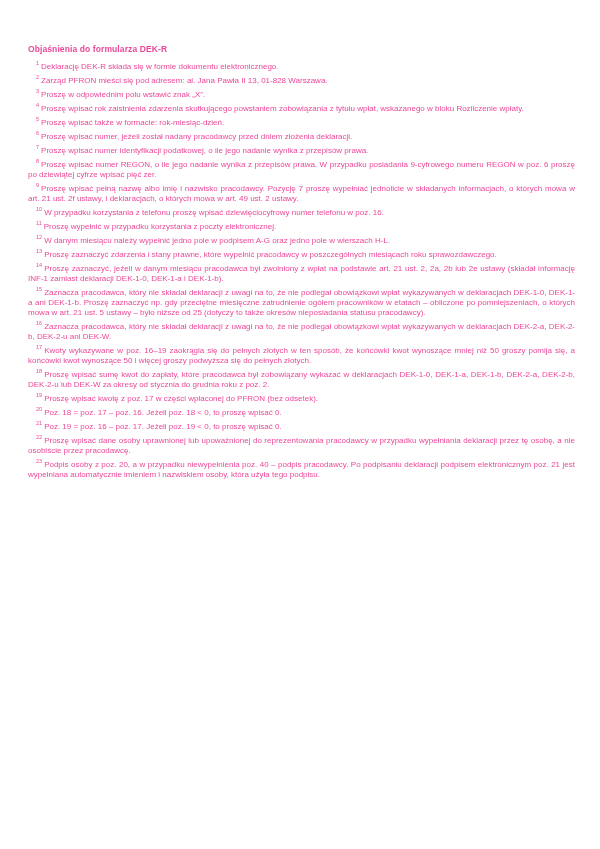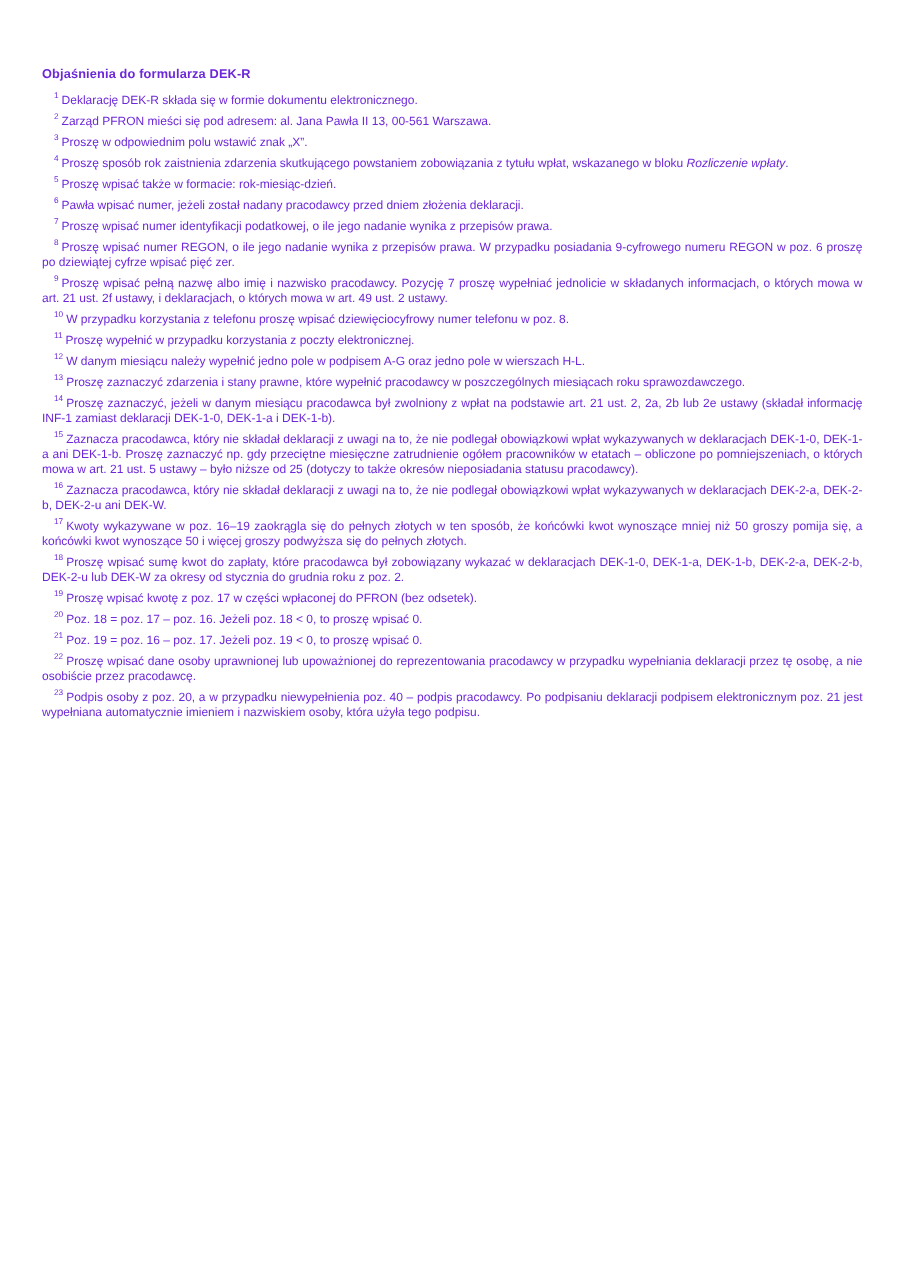--- a/index.html
+++ b/index.html
@@ -5,21 +5,21 @@
   html, body {
     margin: 0;
     padding: 0;
     background: #ffffff;
   }
   .page {
     position: relative;
     width: 600px;
     height: 640px;
     background: #ffffff;
-    color: #6d28d9;
+    color: #ec4899;
     font-family: "Liberation Sans", sans-serif;
     overflow: hidden;
     box-sizing: border-box;
   }
   .content {
     position: absolute;
     top: 44px;
     left: 28px;
     right: 25px;
   }
@@ -37,40 +37,39 @@
     text-align: justify;
     text-justify: inter-word;
   }
   .footnote sup {
     font-size: 5.5px;
     line-height: 0;
     vertical-align: super;
     margin-right: 2px;
   }
   .footnote .it {
-    font-style: italic;
   }
 </style>
 </head>
 <body>
 
 <div class="page">
   <div class="content">
     <h1 class="doc-title">Objaśnienia do formularza DEK-R</h1>
     <div id="footnotes-list">
         <p class="footnote"><sup>1</sup><span>Deklarację DEK-R składa się w formie dokumentu elektronicznego.</span></p>
-        <p class="footnote"><sup>2</sup><span>Zarząd PFRON mieści się pod adresem: al. Jana Pawła II 13, 00-561 Warszawa.</span></p>
+        <p class="footnote"><sup>2</sup><span>Zarząd PFRON mieści się pod adresem: al. Jana Pawła II 13, 01-828 Warszawa.</span></p>
         <p class="footnote"><sup>3</sup><span>Proszę w odpowiednim polu wstawić znak „X”.</span></p>
-        <p class="footnote"><sup>4</sup><span>Proszę sposób rok zaistnienia zdarzenia skutkującego powstaniem zobowiązania z tytułu wpłat, wskazanego w bloku </span><span class="it">Rozliczenie wpłaty</span><span>.</span></p>
+        <p class="footnote"><sup>4</sup><span>Proszę wpisać rok zaistnienia zdarzenia skutkującego powstaniem zobowiązania z tytułu wpłat, wskazanego w bloku </span><span class="it">Rozliczenie wpłaty</span><span>.</span></p>
         <p class="footnote"><sup>5</sup><span>Proszę wpisać także w formacie: rok-miesiąc-dzień.</span></p>
-        <p class="footnote"><sup>6</sup><span>Pawła wpisać numer, jeżeli został nadany pracodawcy przed dniem złożenia deklaracji.</span></p>
+        <p class="footnote"><sup>6</sup><span>Proszę wpisać numer, jeżeli został nadany pracodawcy przed dniem złożenia deklaracji.</span></p>
         <p class="footnote"><sup>7</sup><span>Proszę wpisać numer identyfikacji podatkowej, o ile jego nadanie wynika z przepisów prawa.</span></p>
         <p class="footnote"><sup>8</sup><span>Proszę wpisać numer REGON, o ile jego nadanie wynika z przepisów prawa. W przypadku posiadania 9-cyfrowego numeru REGON w poz. 6 proszę po dziewiątej cyfrze wpisać pięć zer.</span></p>
         <p class="footnote"><sup>9</sup><span>Proszę wpisać pełną nazwę albo imię i nazwisko pracodawcy. Pozycję 7 proszę wypełniać jednolicie w składanych informacjach, o których mowa w art. 21 ust. 2f ustawy, i deklaracjach, o których mowa w art. 49 ust. 2 ustawy.</span></p>
-        <p class="footnote"><sup>10</sup><span>W przypadku korzystania z telefonu proszę wpisać dziewięciocyfrowy numer telefonu w poz. 8.</span></p>
+        <p class="footnote"><sup>10</sup><span>W przypadku korzystania z telefonu proszę wpisać dziewięciocyfrowy numer telefonu w poz. 16.</span></p>
         <p class="footnote"><sup>11</sup><span>Proszę wypełnić w przypadku korzystania z poczty elektronicznej.</span></p>
         <p class="footnote"><sup>12</sup><span>W danym miesiącu należy wypełnić jedno pole w podpisem A-G oraz jedno pole w wierszach H-L.</span></p>
         <p class="footnote"><sup>13</sup><span>Proszę zaznaczyć zdarzenia i stany prawne, które wypełnić pracodawcy w poszczególnych miesiącach roku sprawozdawczego.</span></p>
         <p class="footnote"><sup>14</sup><span>Proszę zaznaczyć, jeżeli w danym miesiącu pracodawca był zwolniony z wpłat na podstawie art. 21 ust. 2, 2a, 2b lub 2e ustawy (składał informację INF-1 zamiast deklaracji DEK-1-0, DEK-1-a i DEK-1-b).</span></p>
         <p class="footnote"><sup>15</sup><span>Zaznacza pracodawca, który nie składał deklaracji z uwagi na to, że nie podlegał obowiązkowi wpłat wykazywanych w deklaracjach DEK-1-0, DEK-1-a ani DEK-1-b. Proszę zaznaczyć np. gdy przeciętne miesięczne zatrudnienie ogółem pracowników w etatach – obliczone po pomniejszeniach, o których mowa w art. 21 ust. 5 ustawy – było niższe od 25 (dotyczy to także okresów nieposiadania statusu pracodawcy).</span></p>
         <p class="footnote"><sup>16</sup><span>Zaznacza pracodawca, który nie składał deklaracji z uwagi na to, że nie podlegał obowiązkowi wpłat wykazywanych w deklaracjach DEK-2-a, DEK-2-b, DEK-2-u ani DEK-W.</span></p>
         <p class="footnote"><sup>17</sup><span>Kwoty wykazywane w poz. 16–19 zaokrągla się do pełnych złotych w ten sposób, że końcówki kwot wynoszące mniej niż 50 groszy pomija się, a końcówki kwot wynoszące 50 i więcej groszy podwyższa się do pełnych złotych.</span></p>
         <p class="footnote"><sup>18</sup><span>Proszę wpisać sumę kwot do zapłaty, które pracodawca był zobowiązany wykazać w deklaracjach DEK-1-0, DEK-1-a, DEK-1-b, DEK-2-a, DEK-2-b, DEK-2-u lub DEK-W za okresy od stycznia do grudnia roku z poz. 2.</span></p>
         <p class="footnote"><sup>19</sup><span>Proszę wpisać kwotę z poz. 17 w części wpłaconej do PFRON (bez odsetek).</span></p>
         <p class="footnote"><sup>20</sup><span>Poz. 18 = poz. 17 – poz. 16. Jeżeli poz. 18 &lt; 0, to proszę wpisać 0.</span></p>

